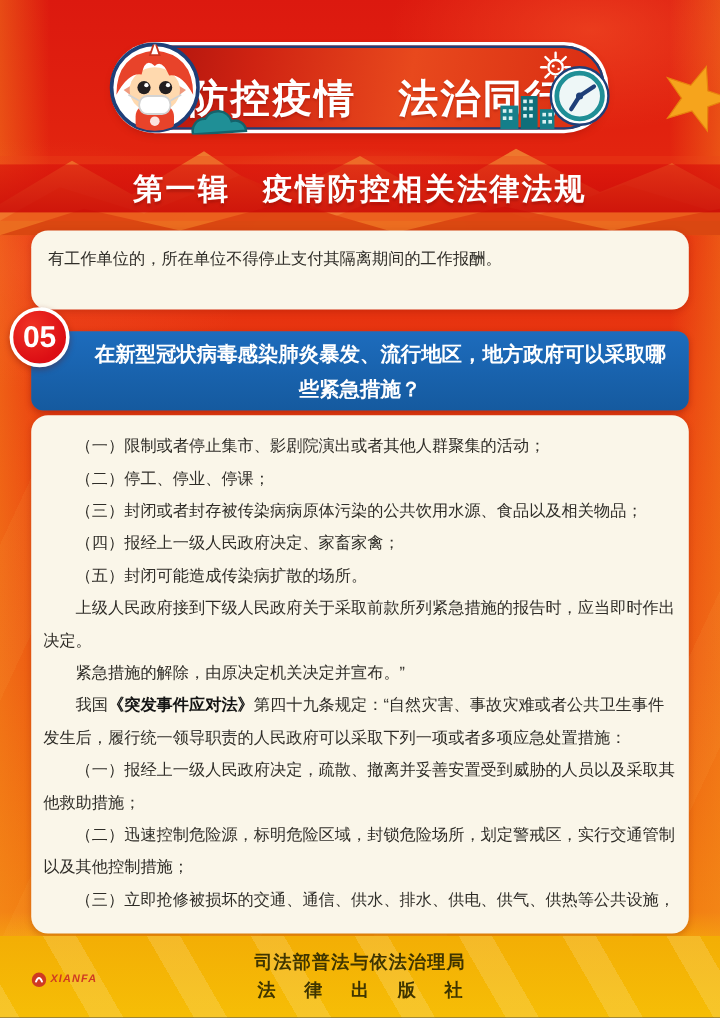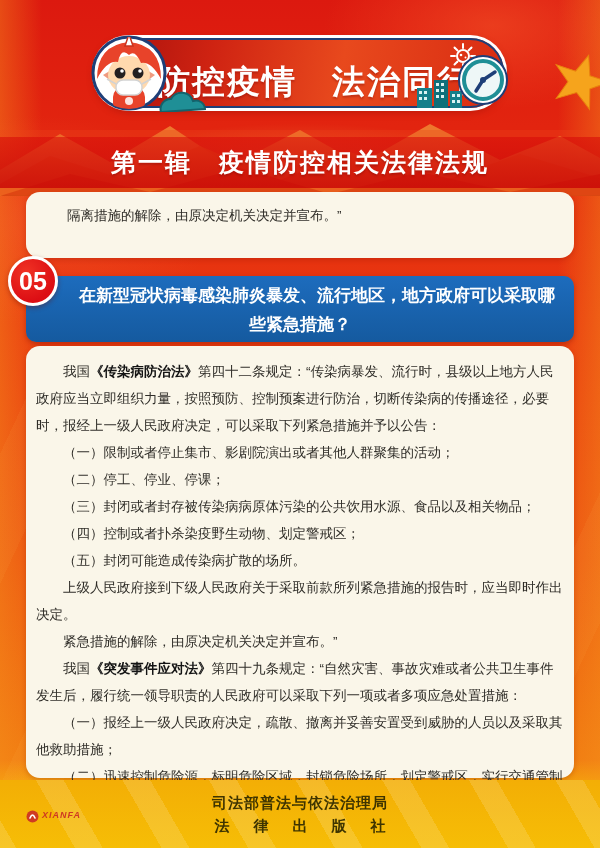--- a/index.html
+++ b/index.html
@@ -34,21 +34,21 @@
   .mascot-wrap{position:absolute;left:-8px;top:-7px;width:80px;height:80px;}
   .cloud-svg{position:absolute;left:56px;top:48px;width:64px;height:24px;}
   .virus-svg{position:absolute;left:352px;top:2px;width:28px;height:28px;}
   .clock-svg{position:absolute;left:360px;top:14px;width:52px;height:52px;}
   .buildings-svg{position:absolute;left:318px;top:38px;width:52px;height:30px;}
   .star-svg{position:absolute;left:548px;top:52px;width:64px;height:60px;transform:rotate(18deg);}
 
   
   .mountains{position:absolute;left:0;top:100px;width:600px;height:96px;}
   .series-banner{
-    position:absolute;left:0;top:137px;width:600px;height:51px;
+    position:absolute;left:0;top:137px;width:600px;height:40px;
     background:linear-gradient(180deg, rgba(219,22,12,.72), rgba(203,10,8,.88));
     box-shadow:0 -7px 0 rgba(234,70,25,.30), 0 7px 0 rgba(234,70,25,.30);
     display:flex;align-items:center;justify-content:center;
   }
   .series-title{color:#fff;font-size:25px;font-weight:bold;letter-spacing:2px;white-space:nowrap;
     text-shadow:0 2px 2px rgba(120,10,5,.35);}
 
   
   .cream{position:absolute;left:26px;width:548px;background:#faf6e9;border-radius:14px;
     color:#2f2d28;box-shadow:0 2px 5px rgba(130,20,5,.25);}
@@ -186,34 +186,33 @@
 
   <svg class="star-svg" viewBox="0 0 60 60">
     <polygon points="30,2 37.5,21 58,21 41.5,33.5 47.5,53 30,41 12.5,53 18.5,33.5 2,21 22.5,21" fill="#f6a41c" stroke="#e8830e" stroke-width="1"></polygon>
   </svg>
 
   <div class="series-banner">
     <div class="series-title">第一辑　疫情防控相关法律法规</div>
   </div>
 
   <div class="cream quote-box">
-    <div class="l2">隔离措施的解除，由原决定机关决定并宣布。”</div>
+    <div class="l1">有工作单位的，所在单位不得停止支付其隔离期间的工作报酬。</div>
   </div>
 
   <div class="q-badge">05</div>
   <div class="question-box">
     <span>在新型冠状病毒感染肺炎暴发、流行地区，地方政府可以采取哪些紧急措施？</span>
   </div>
 
   <div class="cream answer-box">
-    <p><span>我国</span><strong>《传染病防治法》</strong><span>第四十二条规定：“传染病暴发、流行时，县级以上地方人民政府应当立即组织力量，按照预防、控制预案进行防治，切断传染病的传播途径，必要时，报经上一级人民政府决定，可以采取下列紧急措施并予以公告：</span></p>
     <p>（一）限制或者停止集市、影剧院演出或者其他人群聚集的活动；</p>
     <p>（二）停工、停业、停课；</p>
     <p>（三）封闭或者封存被传染病病原体污染的公共饮用水源、食品以及相关物品；</p>
-    <p>（四）控制或者扑杀染疫野生动物、划定警戒区；</p>
+    <p>（四）报经上一级人民政府决定、家畜家禽；</p>
     <p>（五）封闭可能造成传染病扩散的场所。</p>
     <p>上级人民政府接到下级人民政府关于采取前款所列紧急措施的报告时，应当即时作出决定。</p>
     <p>紧急措施的解除，由原决定机关决定并宣布。”</p>
     <p><span>我国</span><strong>《突发事件应对法》</strong><span>第四十九条规定：“自然灾害、事故灾难或者公共卫生事件发生后，履行统一领导职责的人民政府可以采取下列一项或者多项应急处置措施：</span></p>
     <p>（一）报经上一级人民政府决定，疏散、撤离并妥善安置受到威胁的人员以及采取其他救助措施；</p>
     <p>（二）迅速控制危险源，标明危险区域，封锁危险场所，划定警戒区，实行交通管制以及其他控制措施；</p>
     <p>（三）立即抢修被损坏的交通、通信、供水、排水、供电、供气、供热等公共设施，</p>
   </div>
 
   <div class="footer">

